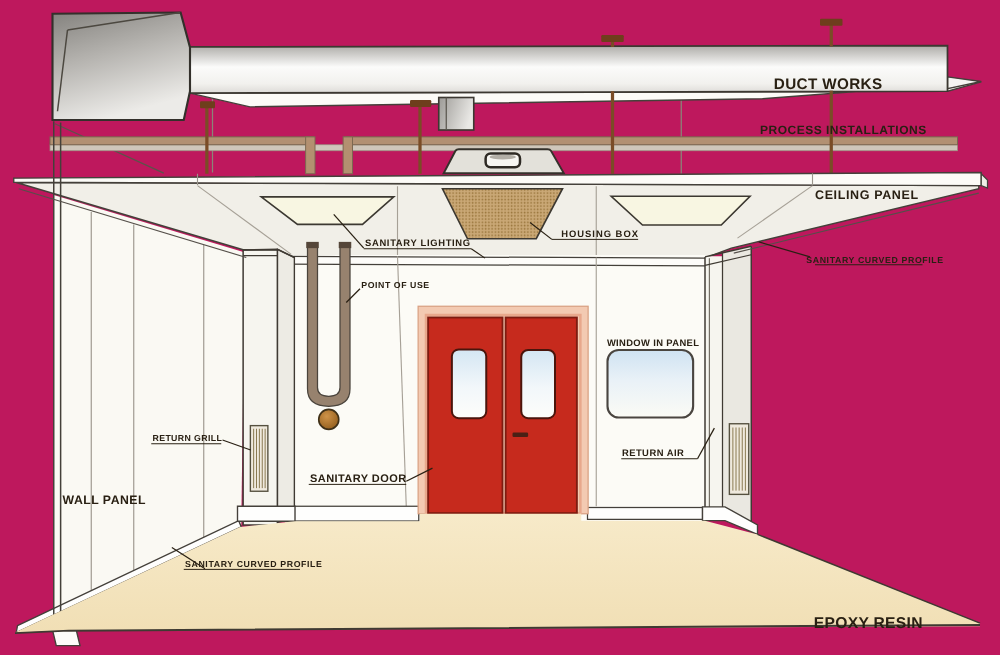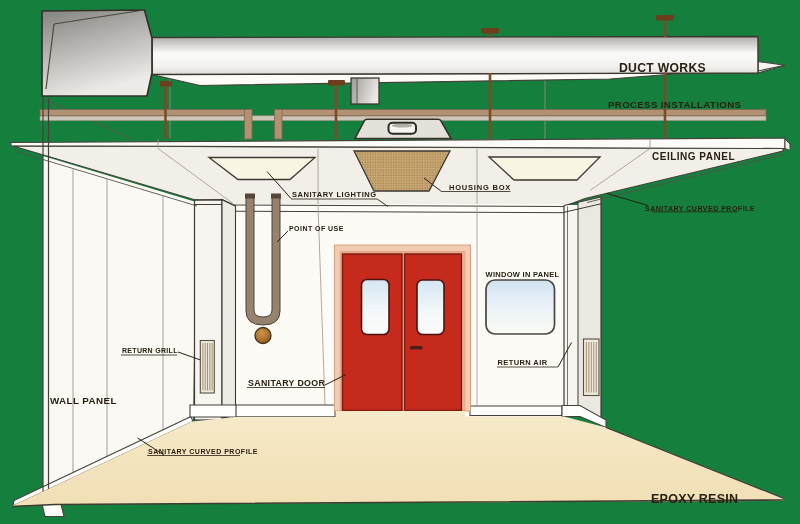--- a/index.html
+++ b/index.html
@@ -1,16 +1,16 @@
 <!DOCTYPE html>
 <html><head>
 <meta charset="utf-8">
 <style>
 html,body{margin:0;padding:0;background:#ffffff;}
-#stage{position:relative;width:800px;height:524px;overflow:hidden;background:#15803d;}
+#stage{position:relative;width:800px;height:524px;overflow:hidden;background:#be185d;}
 svg{position:absolute;left:0;top:0;}
 text{font-family:"Liberation Sans",sans-serif;font-weight:bold;fill:#292013;}
 </style>
 </head>
 <body>
 <div id="stage">
 <svg width="800" height="524" viewBox="0 0 800 524">
 <defs>
 <linearGradient id="ductg" x1="0" y1="0" x2="0" y2="1">
   <stop offset="0" stop-color="#aeaca8"></stop>

